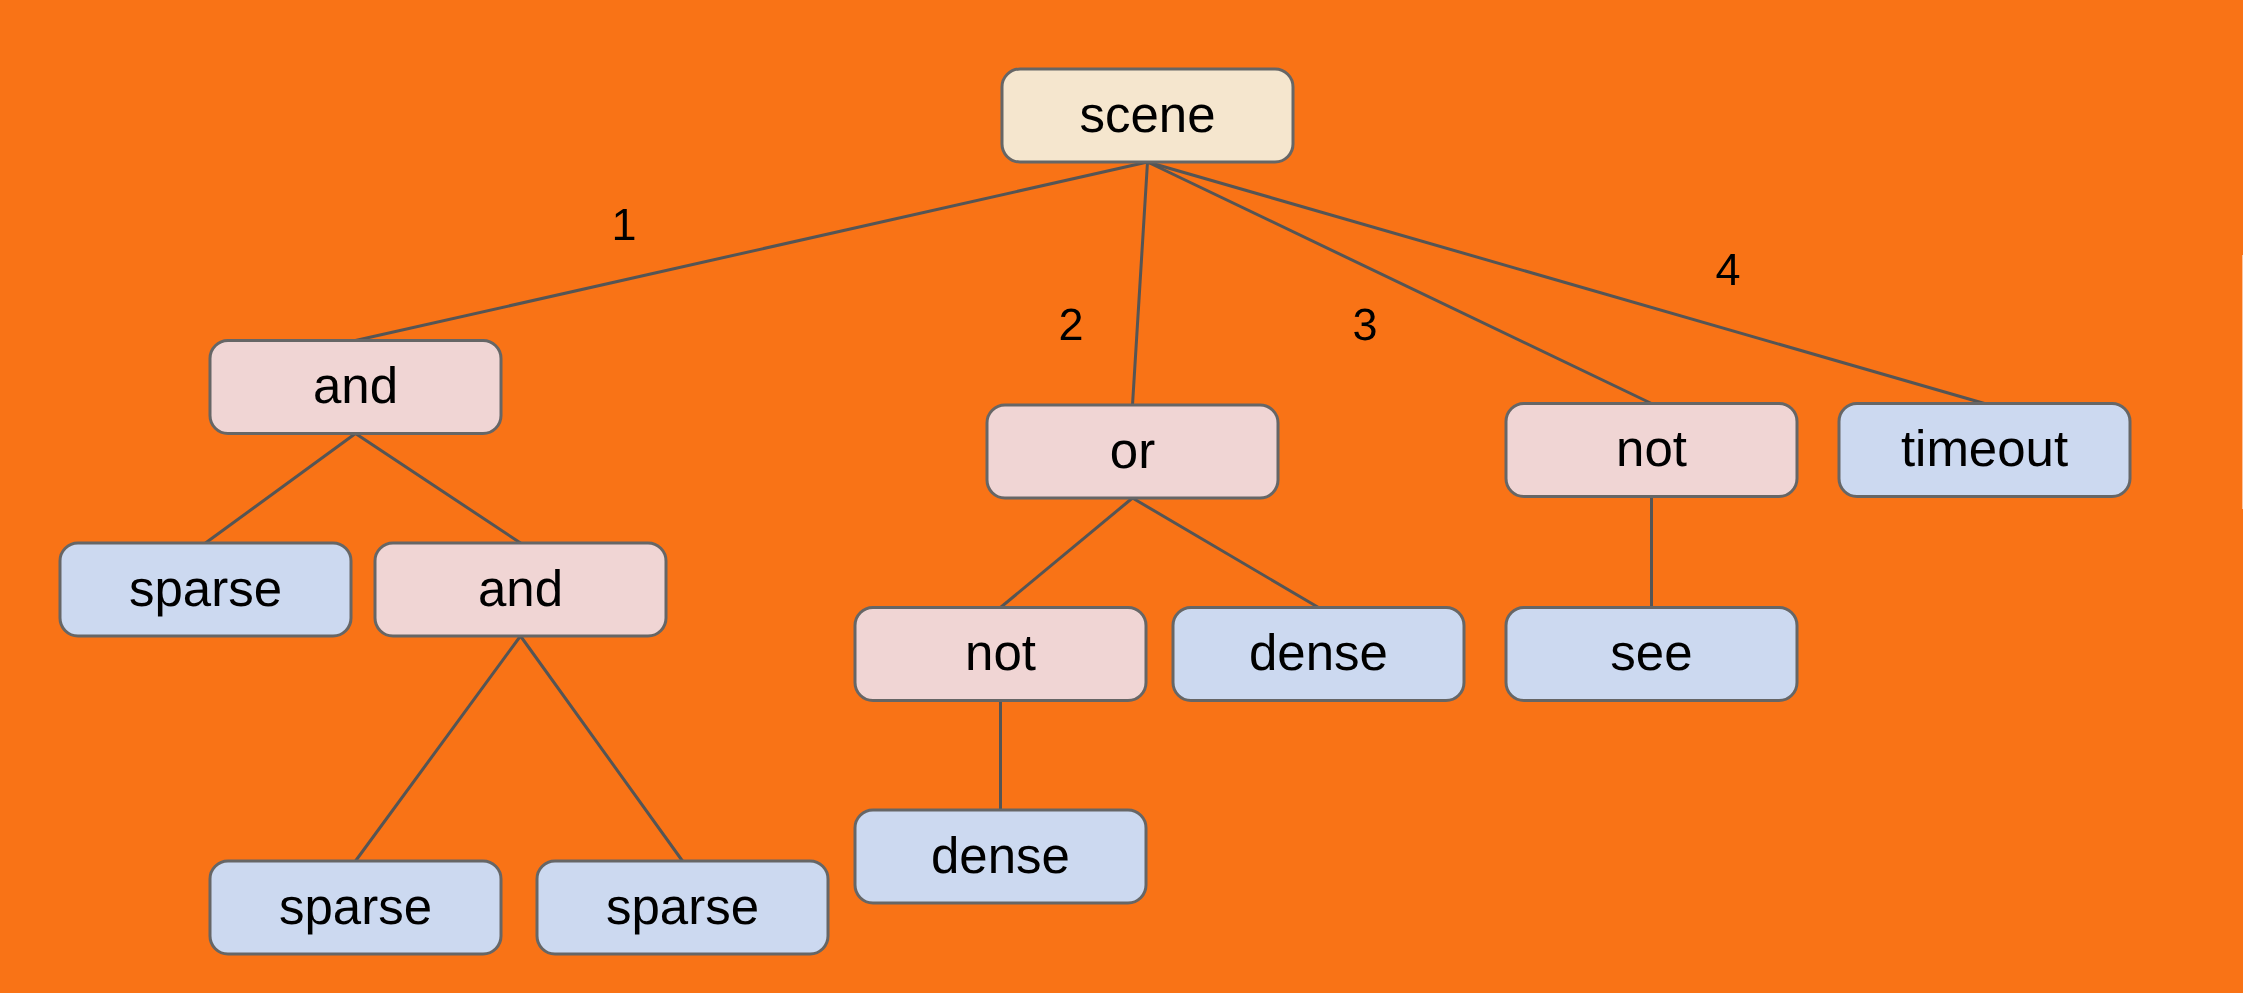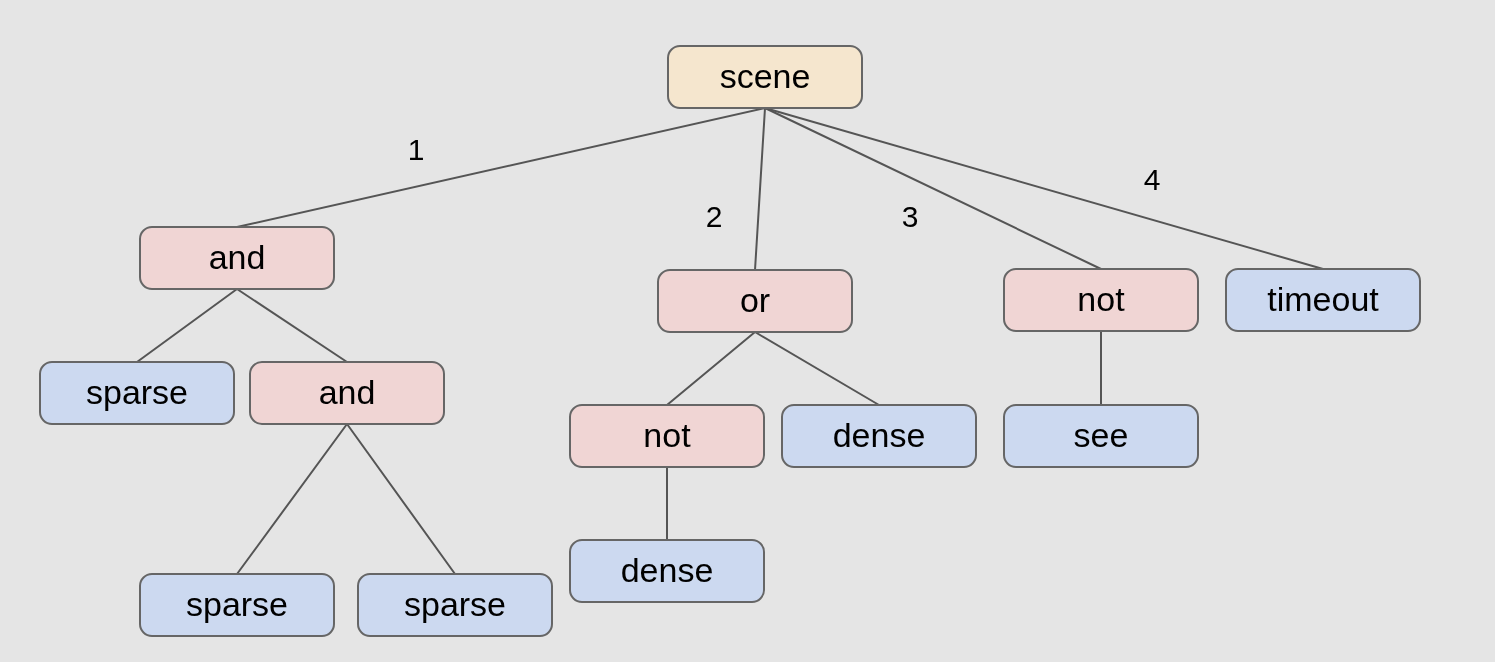--- a/index.html
+++ b/index.html
@@ -8,21 +8,21 @@
     padding: 0;
     background: #ffffff;
   }
   body {
     font-family: "Liberation Sans", sans-serif;
   }
   #canvas {
     position: relative;
     width: 1495px;
     height: 662px;
-    background: #e5e5e5;
+    background: #f97316;
     overflow: hidden;
   }
   #tree-svg {
     position: absolute;
     left: 0;
     top: 0;
     width: 1495px;
     height: 662px;
   }
   .edge-line {

